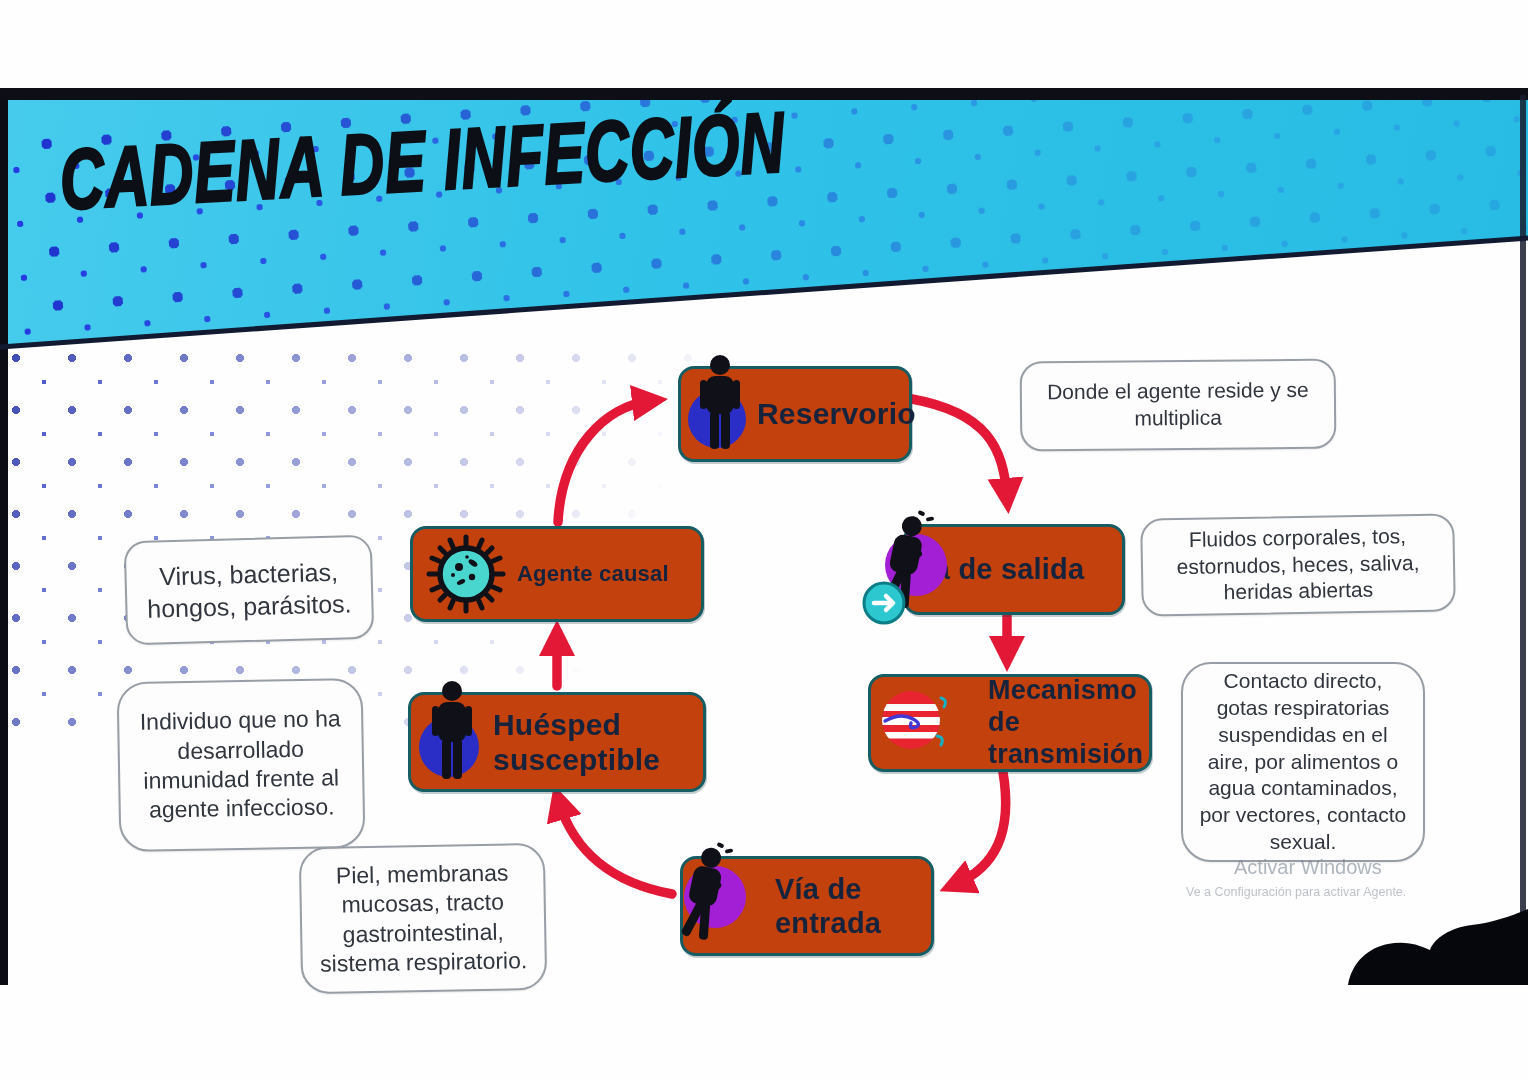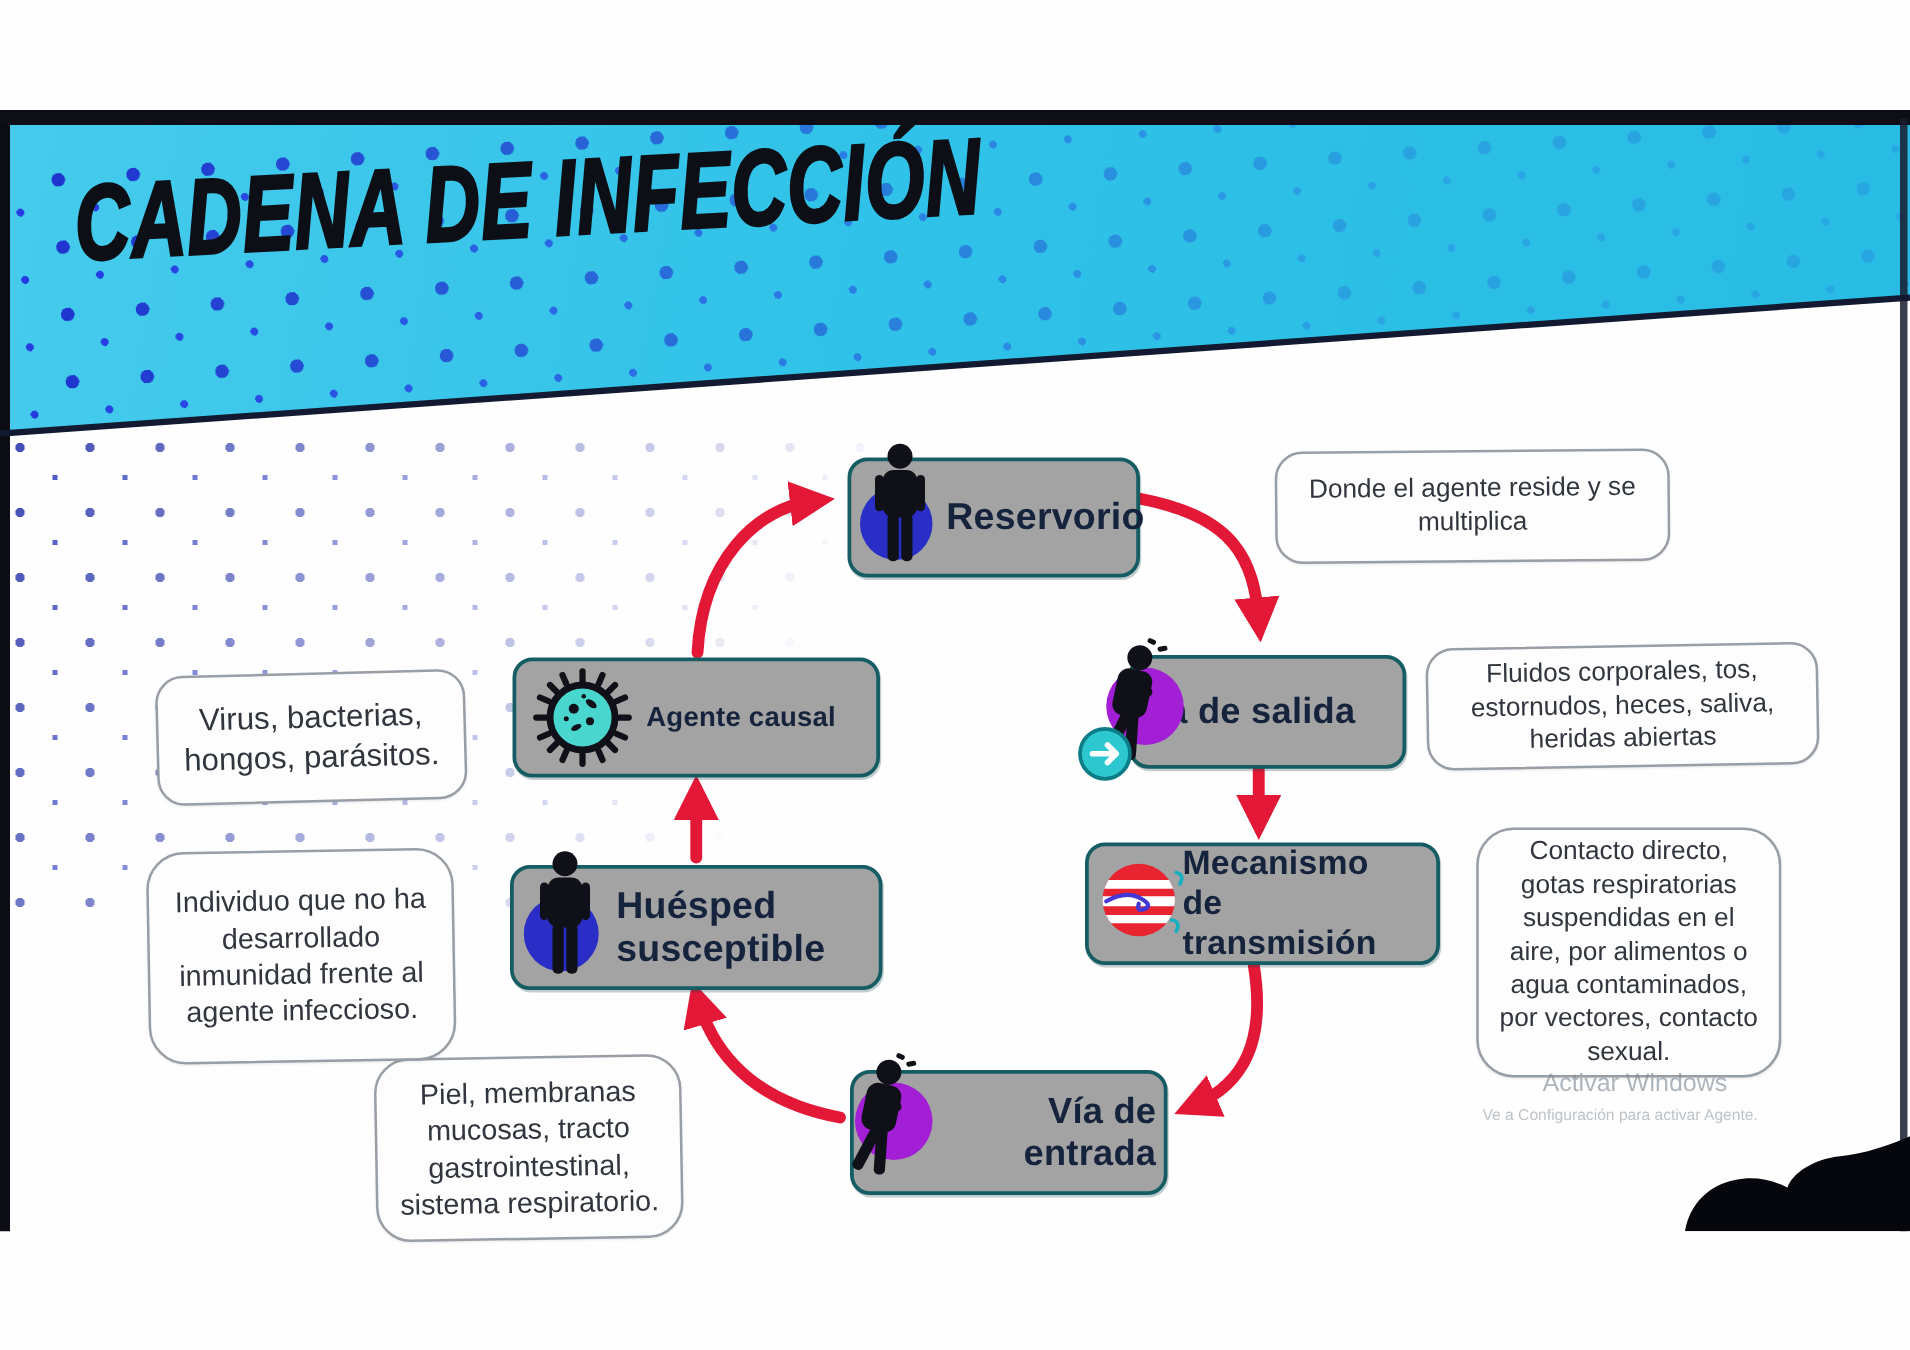--- a/index.html
+++ b/index.html
@@ -25,21 +25,21 @@
      -webkit-mask-image:linear-gradient(115deg,rgba(0,0,0,.85),rgba(0,0,0,.35) 45%,transparent 78%);
      mask-image:linear-gradient(115deg,rgba(0,0,0,.85),rgba(0,0,0,.35) 45%,transparent 78%);}
   .title{position:absolute;left:60px;top:136px;margin:0;color:#0d0f16;
          font-size:76px;font-weight:bold;font-style:italic;letter-spacing:1px;
          -webkit-text-stroke:2.5px #0d0f16;white-space:nowrap;
          transform:rotate(-3deg) scaleX(.8) scaleY(1.12);transform-origin:left center;}
   
   .edge-left{position:absolute;left:0;top:99px;width:8px;height:886px;background:#0c0c14;}
   .edge-right{position:absolute;left:1520px;top:95px;width:6px;height:890px;background:#171c2e;opacity:.85;}
   
-  .node{position:absolute;background:#a3a3a3;border:3.5px solid #155d63;border-radius:16px;
+  .node{position:absolute;background:#c2410c;border:3.5px solid #155d63;border-radius:16px;
         box-shadow:1px 2px 0 rgba(15,60,70,.25);display:flex;align-items:center;}
   .node .lbl{color:#15233c;font-weight:700;line-height:1.18;letter-spacing:.2px;}
   .icon{position:absolute;pointer-events:none;}
   
   .callout{position:absolute;background:#fdfdfd;border:2.5px solid #989ea6;border-radius:22px;
            display:flex;align-items:center;justify-content:center;text-align:center;
            color:#31363e;box-shadow:0 1px 2px rgba(0,0,0,.08);}
   .callout p{margin:0;padding:8px 14px;line-height:1.28;}
   
   .wm{position:absolute;left:1186px;top:856px;color:rgba(125,135,148,.62);}
@@ -131,41 +131,41 @@
         <g clip-path="url(#tc)">
           <rect x="0" y="16" width="64" height="7" rx="3.5" fill="#ffffff"></rect>
           <rect x="-4" y="29" width="72" height="8" rx="4" fill="#ffffff"></rect>
           <rect x="2" y="44" width="60" height="6.5" rx="3" fill="#ffffff"></rect>
           <path d="M6 33 q16 -9 28 -2 q9 5 3 8 q-7 3 -5 -4" stroke="#4338d6" stroke-width="3.4" fill="none" stroke-linecap="round"></path>
         </g>
         <path d="M62 10 q7 2 3 9" stroke="#18b0c0" stroke-width="3" fill="none" stroke-linecap="round"></path>
         <path d="M58 48 q8 1 4 9" stroke="#18b0c0" stroke-width="3" fill="none" stroke-linecap="round"></path>
       </svg>
     </span>
-    <span class="lbl" style="font-size:27px;margin-left:75px;width:185px;">Mecanismo de transmisión</span>
+    <span class="lbl" style="font-size:27px;margin-left:117px;width:185px;">Mecanismo de transmisión</span>
   </div>
 
   <div class="node" style="left:680px;top:856px;width:248px;height:94px;">
     <span class="icon" style="left:-18px;top:-20px;">
       <svg width="96" height="120" viewBox="0 0 96 120">
         <circle cx="50" cy="58" r="31" fill="#a21fd6"></circle>
         <g fill="#101018" transform="rotate(12 48 58)">
           <circle cx="38" cy="20" r="10"></circle>
           <rect x="24" y="30" width="28" height="38" rx="9"></rect>
           <rect x="40" y="28" width="8" height="24" rx="4" transform="rotate(-45 44 40)"></rect>
           <rect x="29" y="64" width="9" height="38" rx="4" transform="rotate(16 33 82)"></rect>
           <rect x="40" y="64" width="9" height="38" rx="4" transform="rotate(-8 44 82)"></rect>
         </g>
         <g fill="#101018">
           <rect x="52" y="4" width="7" height="4" rx="2" transform="rotate(25 55 6)"></rect>
           <rect x="60" y="10" width="8" height="4" rx="2" transform="rotate(-10 64 12)"></rect>
         </g>
       </svg>
     </span>
-    <span class="lbl" style="font-size:29px;margin-left:92px;width:150px;text-align:right;">Vía de entrada</span>
+    <span class="lbl" style="font-size:29px;margin-left:92px;width:150px;text-align:left;">Vía de entrada</span>
   </div>
 
   <div class="node" style="left:408px;top:692px;width:292px;height:94px;">
     <span class="icon" style="left:8px;top:-16px;">
       <svg width="66" height="108" viewBox="0 0 66 108">
         <circle cx="30" cy="68" r="30" fill="#2a2ec6"></circle>
         <g fill="#101018">
           <circle cx="33" cy="12" r="10"></circle>
           <rect x="19" y="23" width="28" height="40" rx="9"></rect>
           <rect x="13" y="27" width="7" height="30" rx="3.5"></rect>

